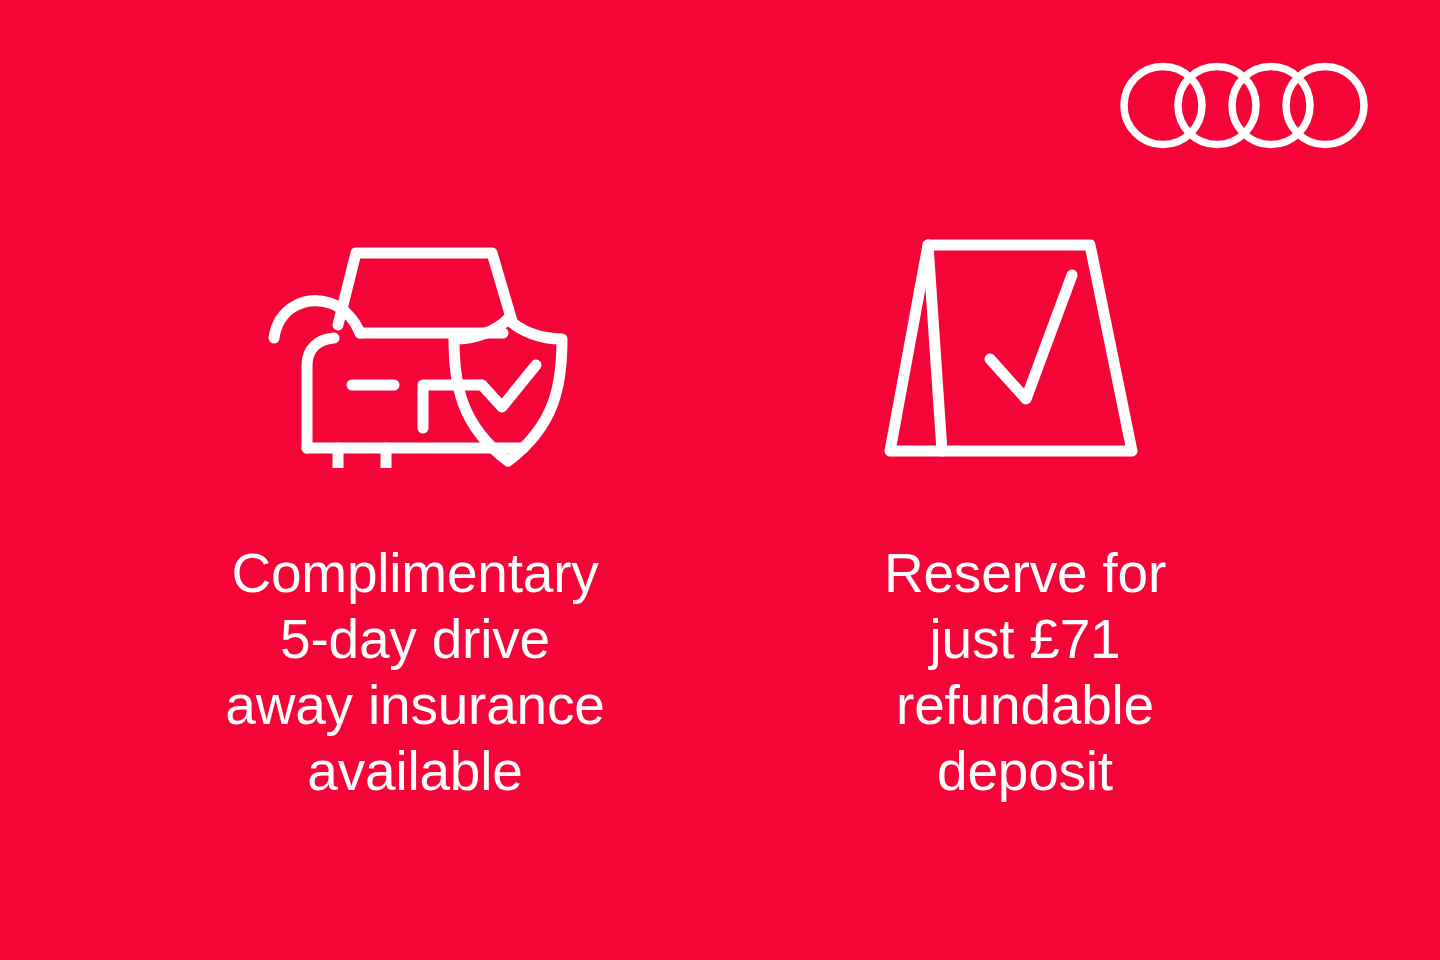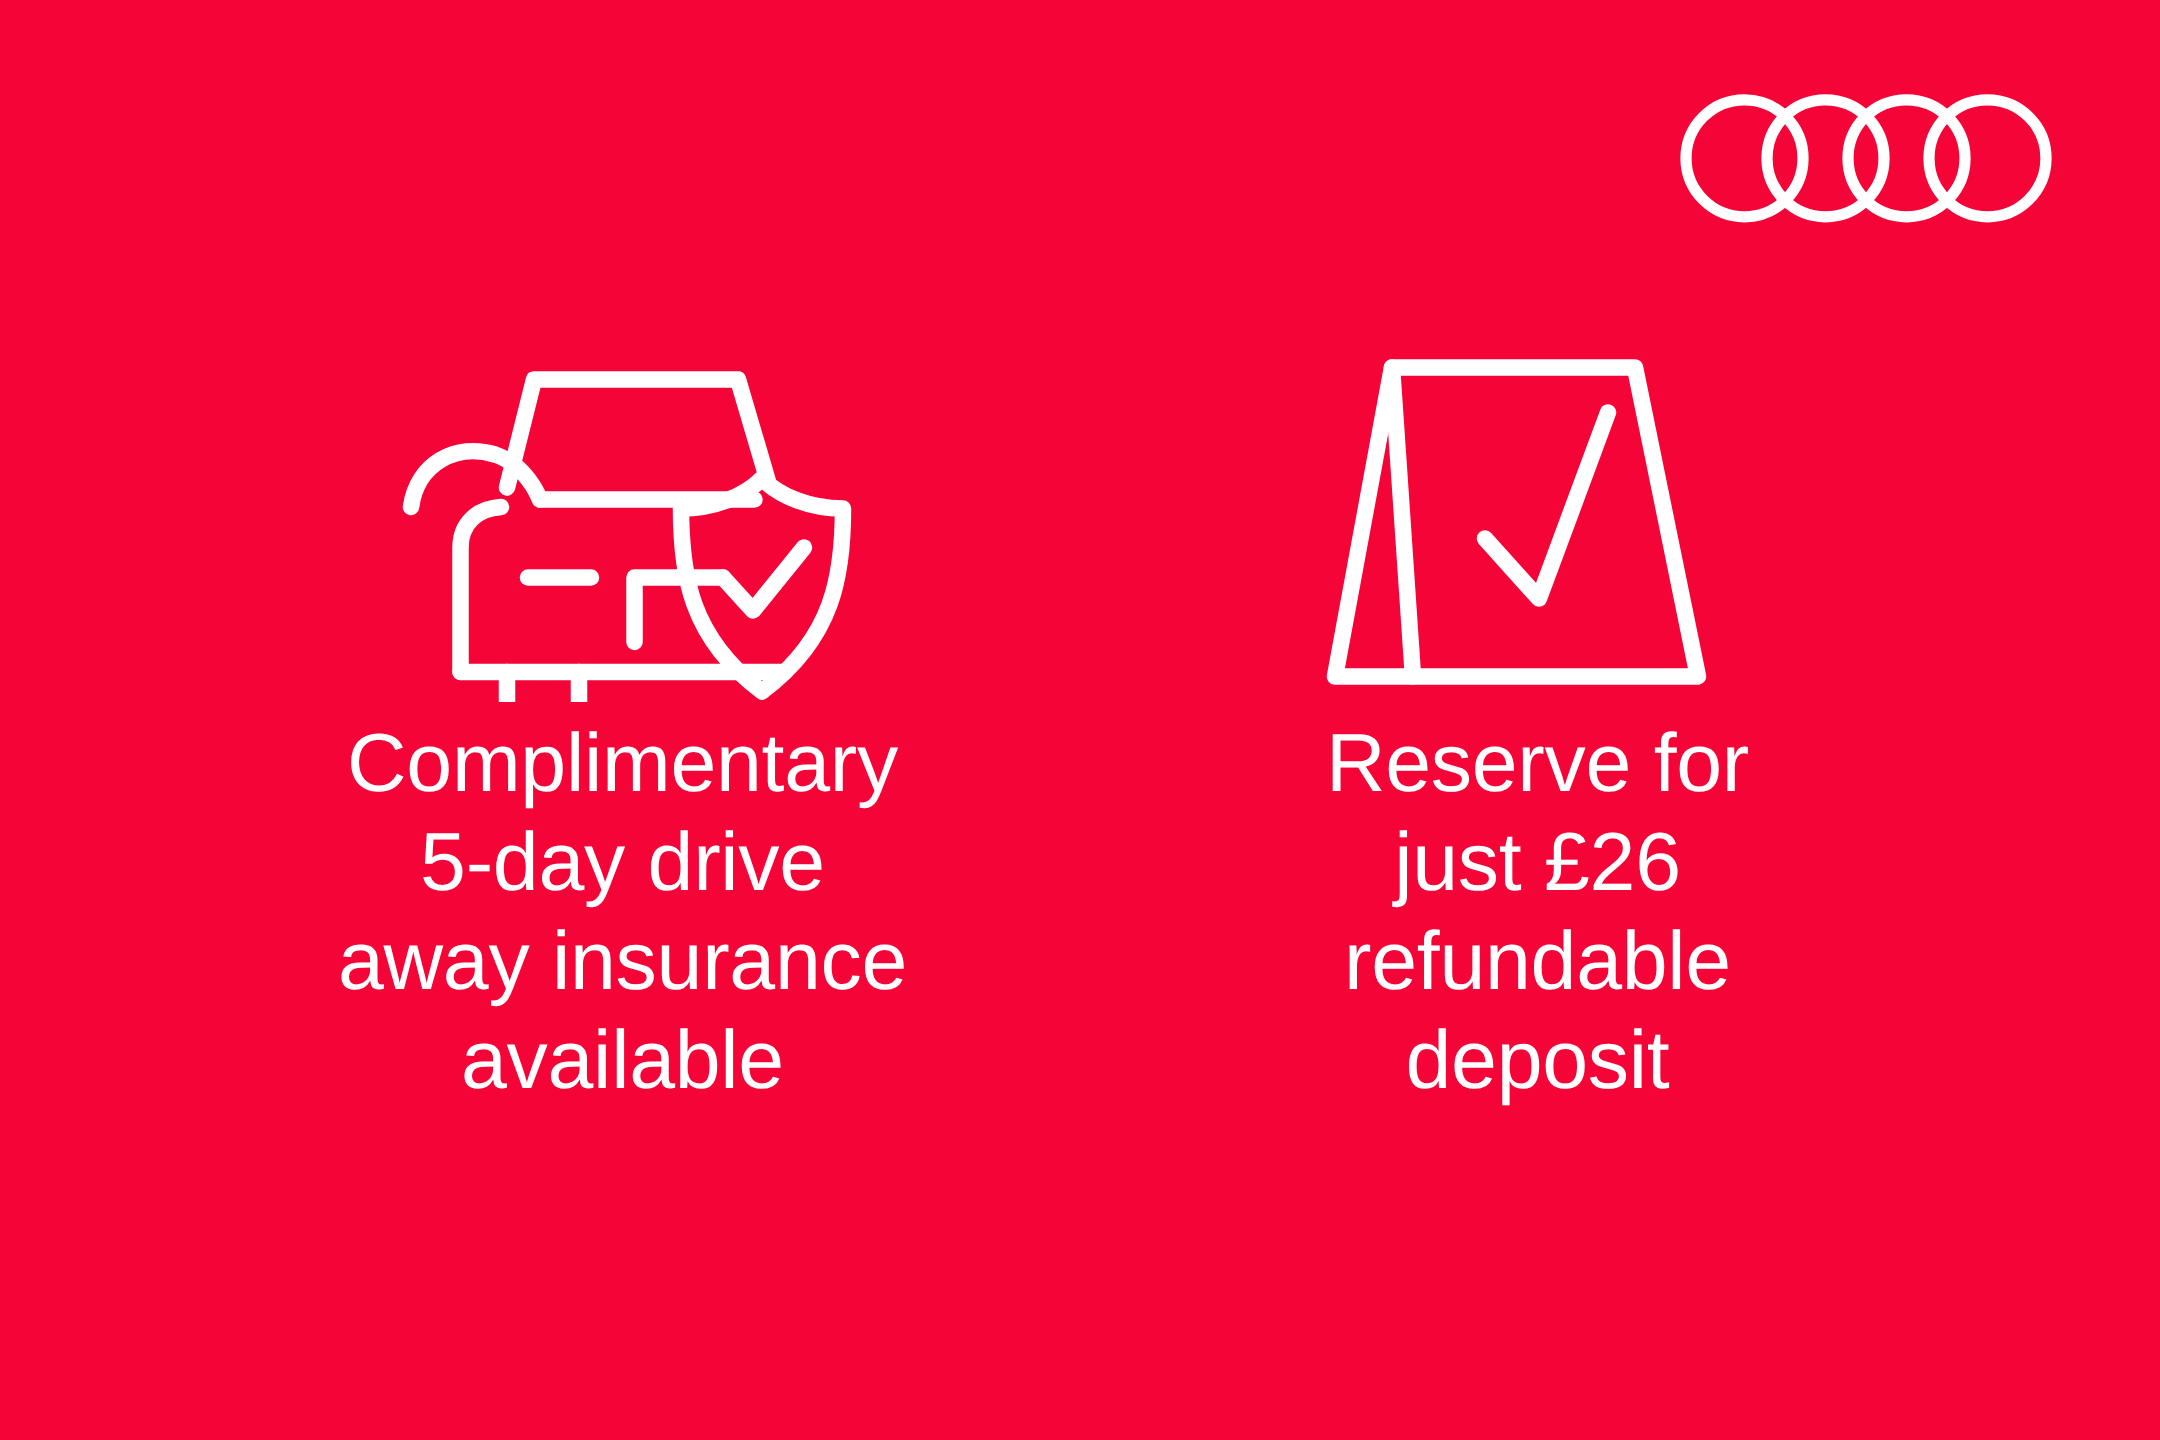--- a/index.html
+++ b/index.html
@@ -43,20 +43,21 @@
     align-items: center;
   }
   .feature-card.left  { margin-right: 120px; }
   .feature-icon-wrap {
     height: 250px;
     display: flex;
     align-items: center;
     justify-content: center;
   }
   .feature-caption {
+    margin-top: 65px;
     color: #FFFFFF;
     font-family: "Liberation Sans", sans-serif;
     font-weight: 300;
     font-size: 55px;
     line-height: 1.20;
     text-align: center;
     letter-spacing: -0.2px;
     white-space: pre-line;
   }
   .feature-caption.narrow { max-width: 400px; }
@@ -120,19 +121,19 @@
 
             <path d="M 48 12 L 10 218 L 62 218"></path>
 
             <path d="M 48 12 L 210 12 L 252 218 L 62 218 Z"></path>
 
             <path d="M 110 126 L 146 166 L 192 42"></path>
           </g>
         </svg>
       </div>
       <div class="feature-caption narrow">Reserve for
-just £26
+just £71
 refundable
 deposit</div>
     </div>
 
   </div>
 </div>
 
 </body></html>

